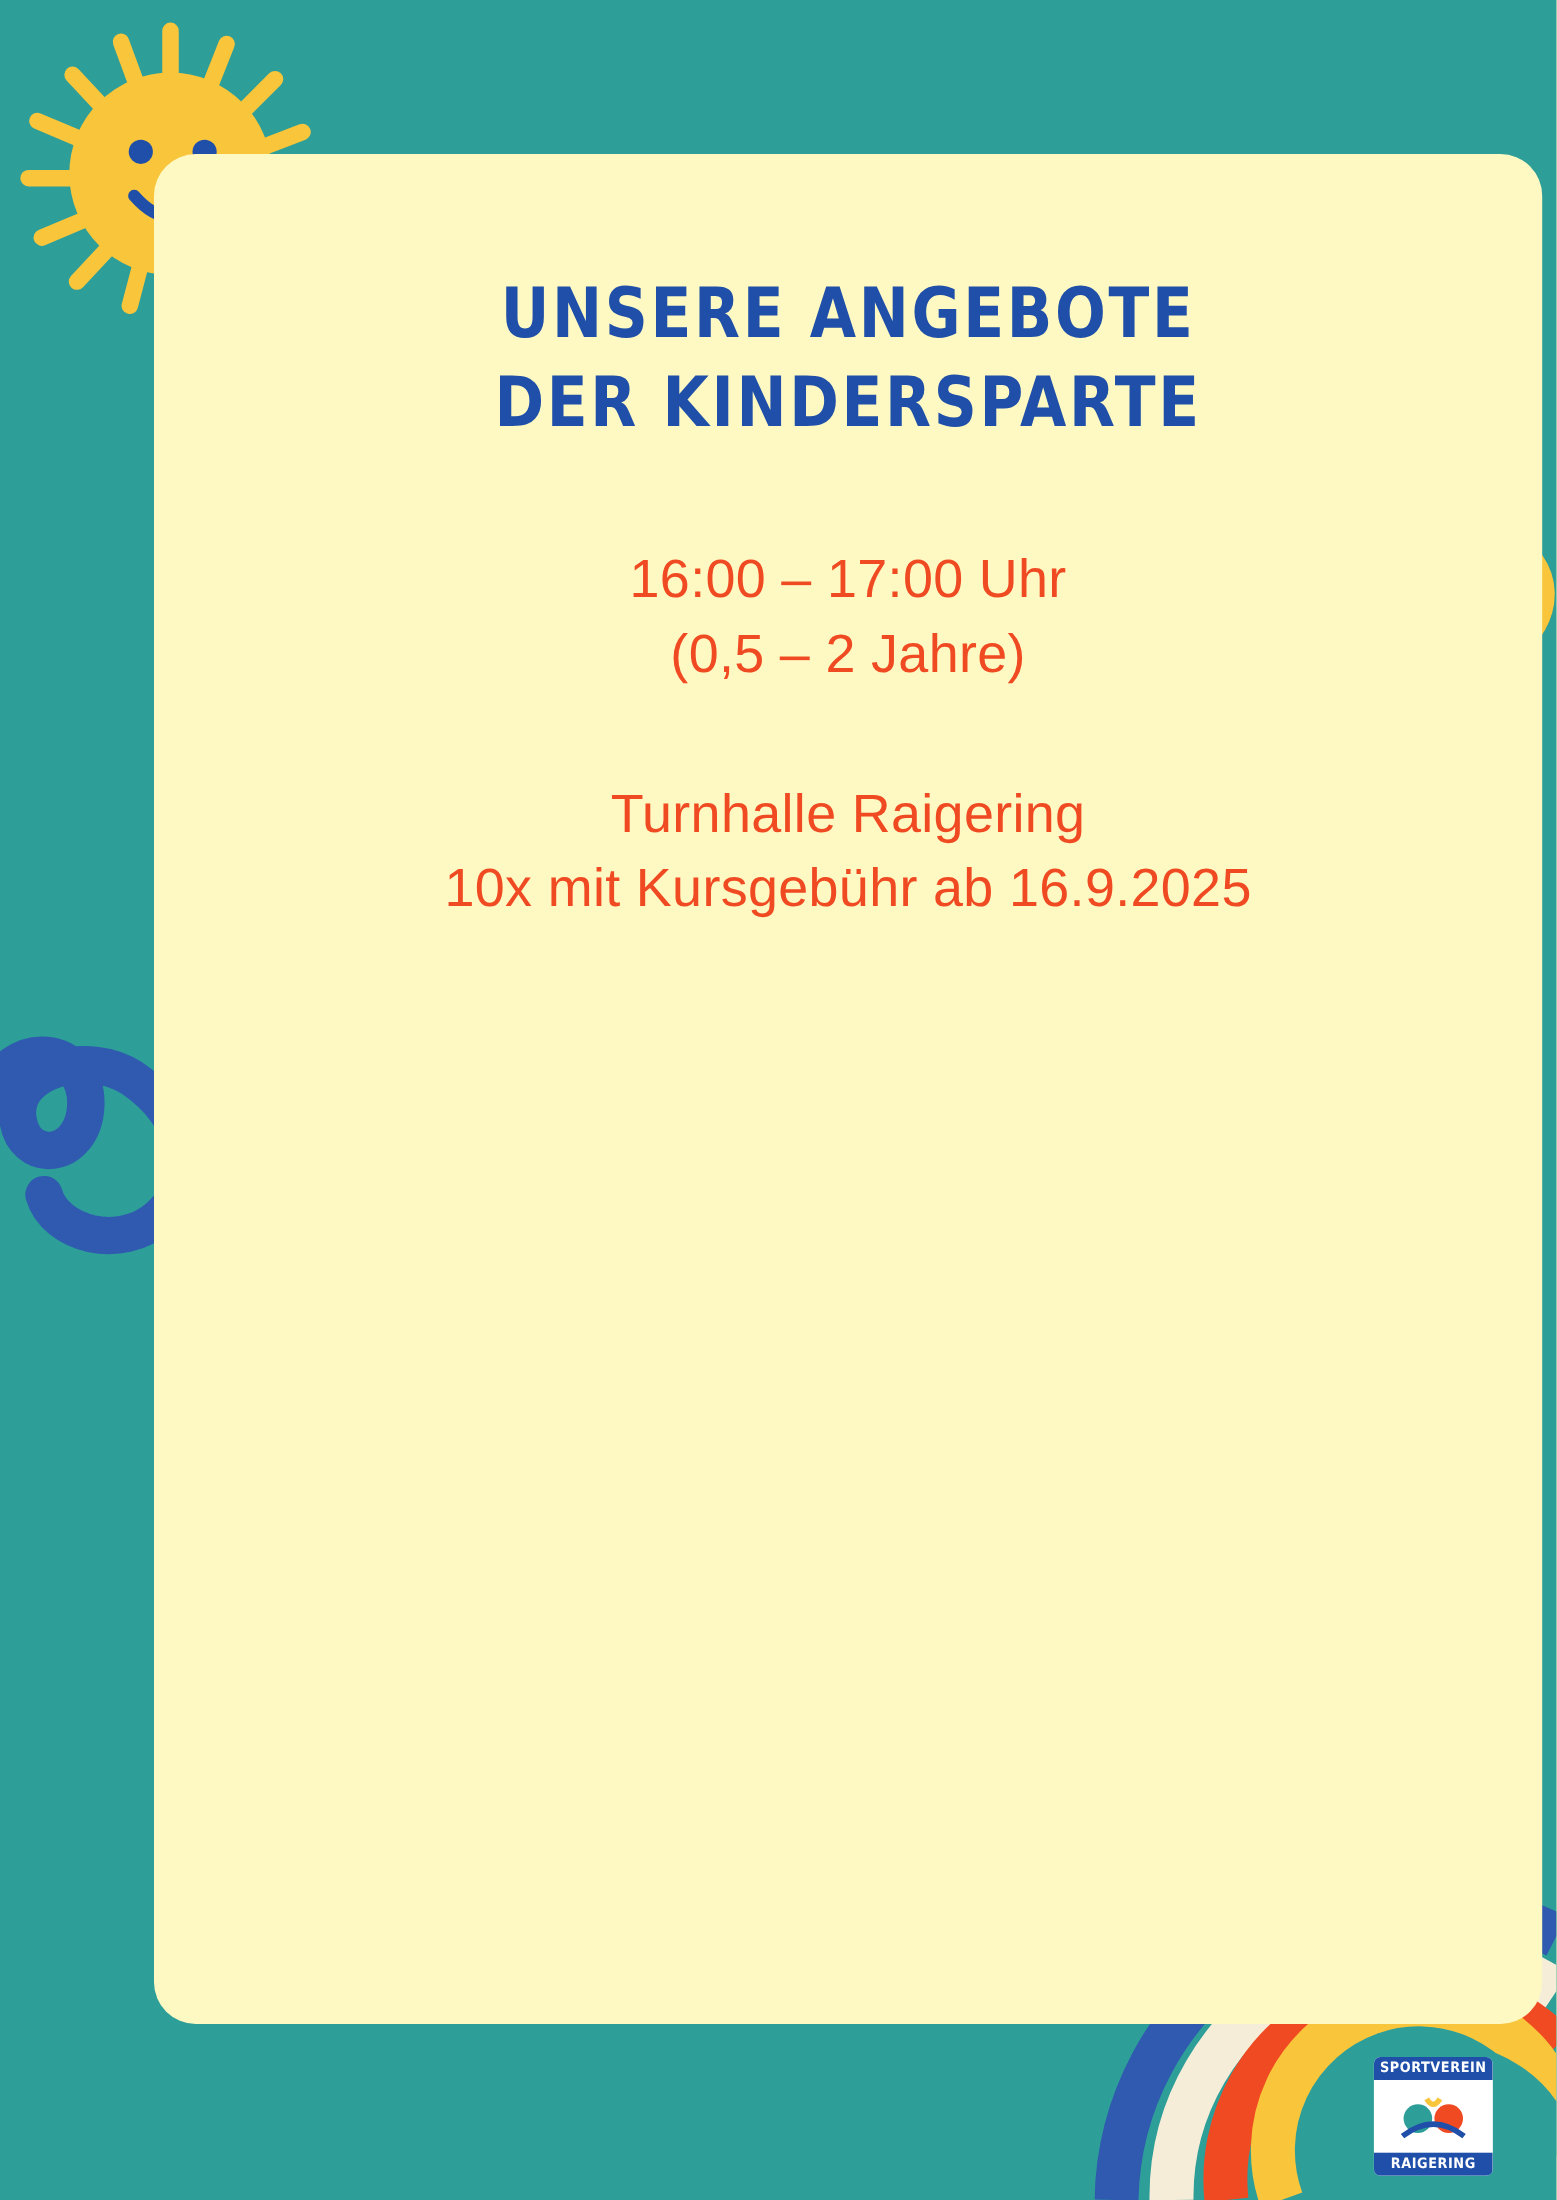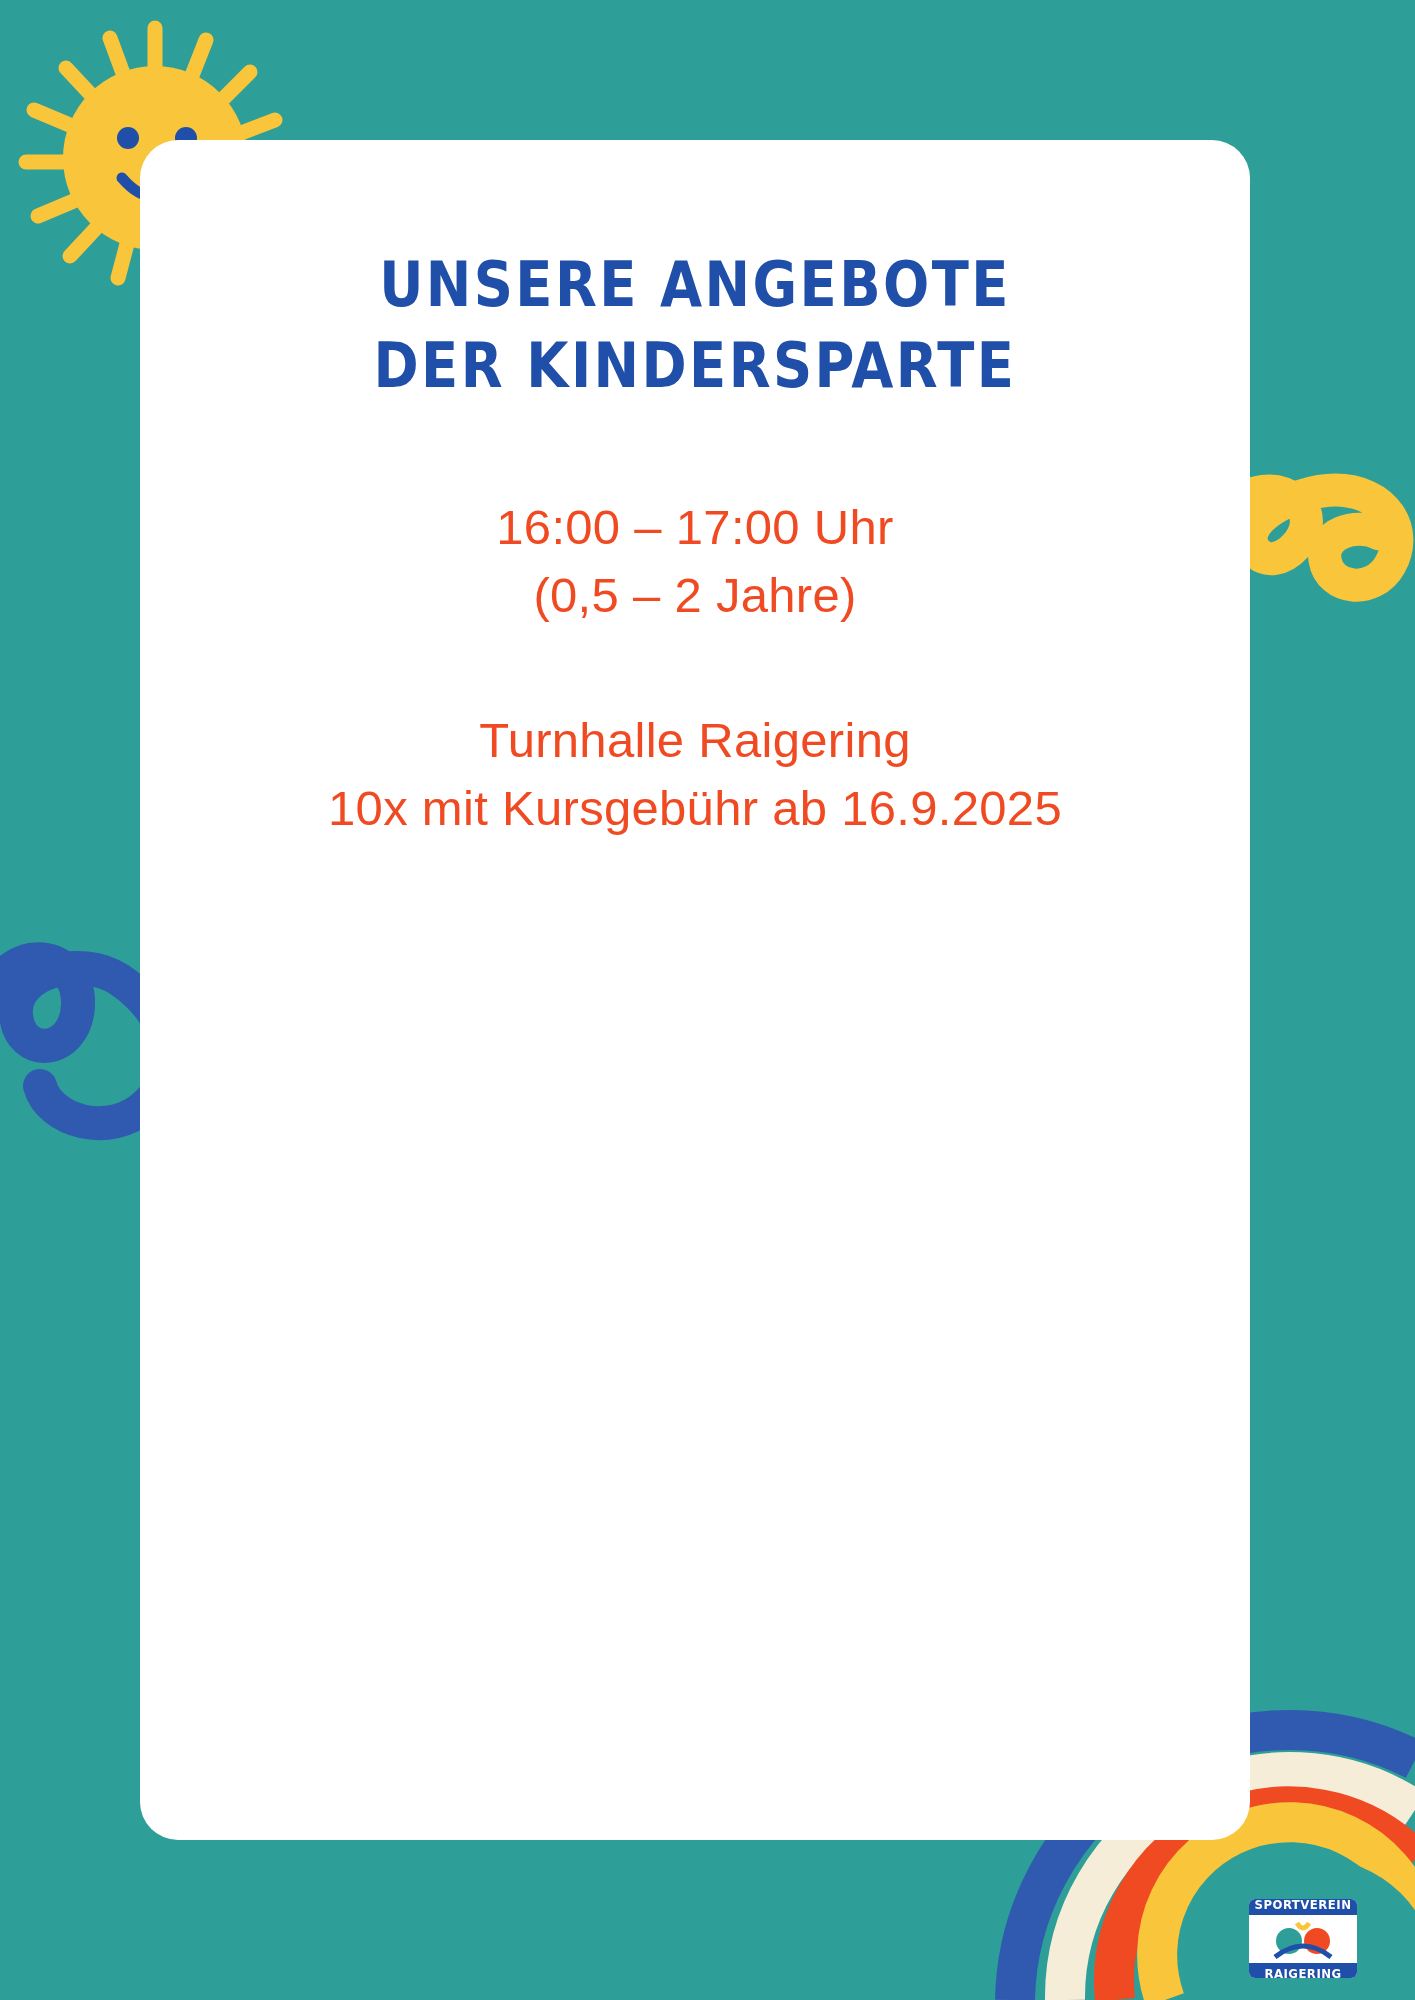--- a/index.html
+++ b/index.html
@@ -28,23 +28,23 @@
   #yellow-squiggle     { right: -10px; top: 430px;  }
   #blue-squiggle       { left: -30px;  top: 910px;  }
   #teal-star           { left: 180px;  top: 1560px; }
   #rainbow-decoration  { right: 0;     bottom: 0;   }
 
   
   .card {
     position: absolute;
     left: 140px;
     top: 140px;
-    width: 1110px;
+    width: 1262px;
     height: 1700px;
-    background: #ffffff;
+    background: #fef9c3;
     border-radius: 38px;
     z-index: 2;
   }
 
   .card-inner {
     padding: 105px 60px 0 60px;
     text-align: center;
   }
 
   
@@ -86,21 +86,21 @@
   .para.time  { margin-top: 88px; }
   .para.place { margin-top: 78px; }
   .para.price { margin-top: 88px; }
 
   
   .club-logo {
     position: absolute;
     right: 58px;
     bottom: 22px;
     width: 108px;
-    height: 79px;
+    height: 108px;
     z-index: 6;
     background: #ffffff;
     border-radius: 6px;
     display: flex;
     flex-direction: column;
     align-items: center;
     justify-content: center;
     overflow: hidden;
   }
   .club-logo .top-band,

